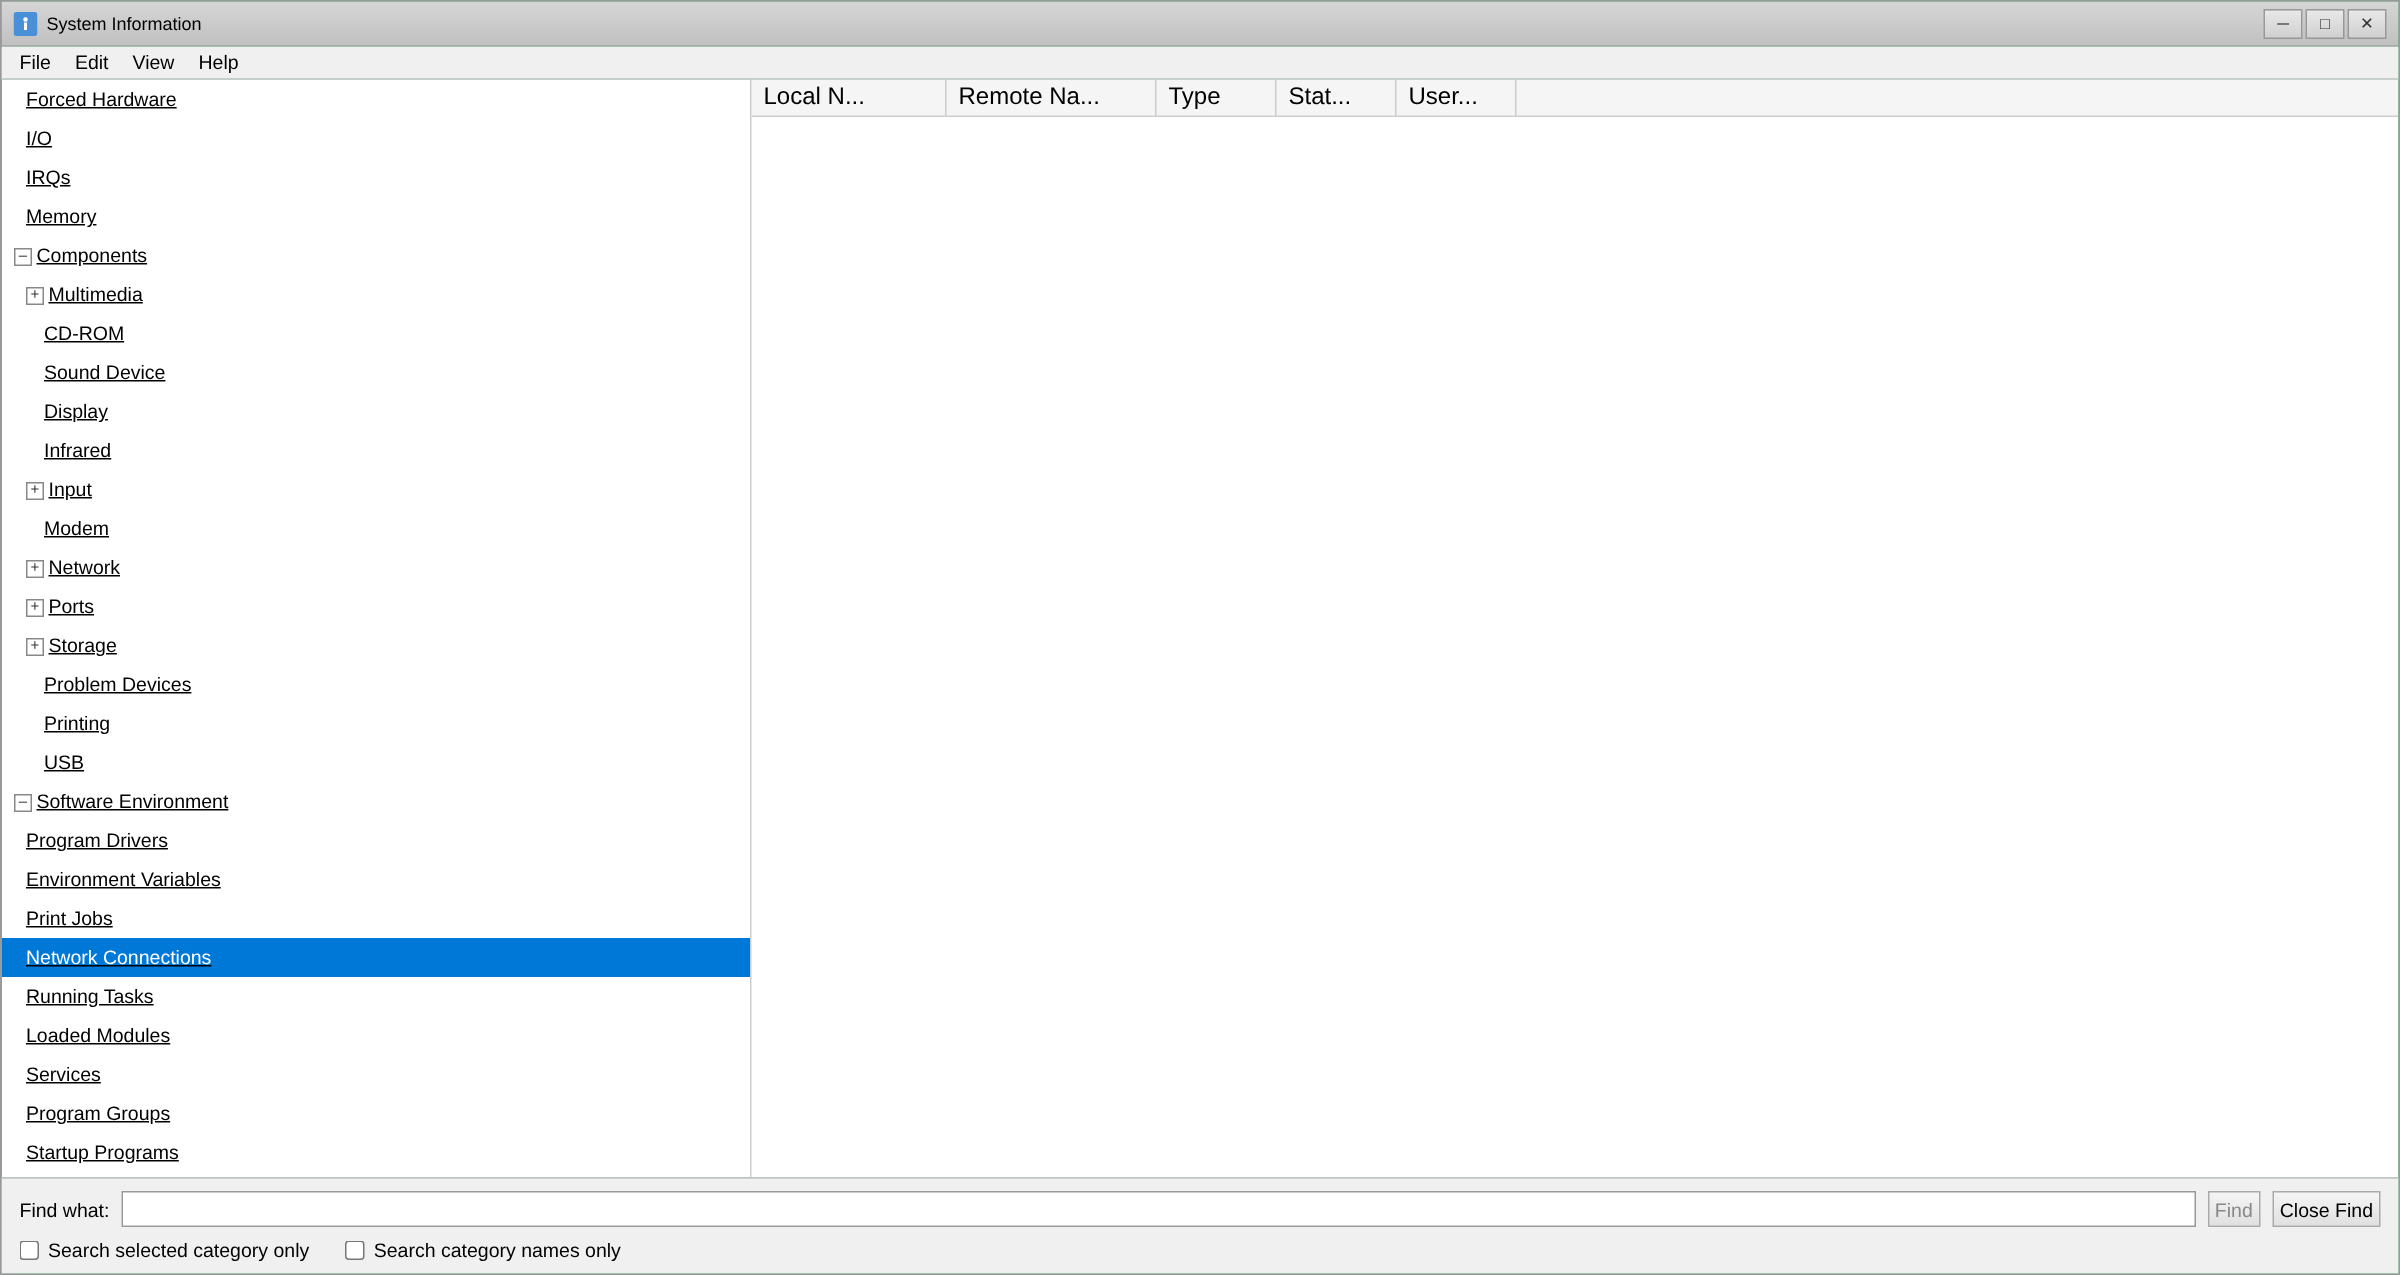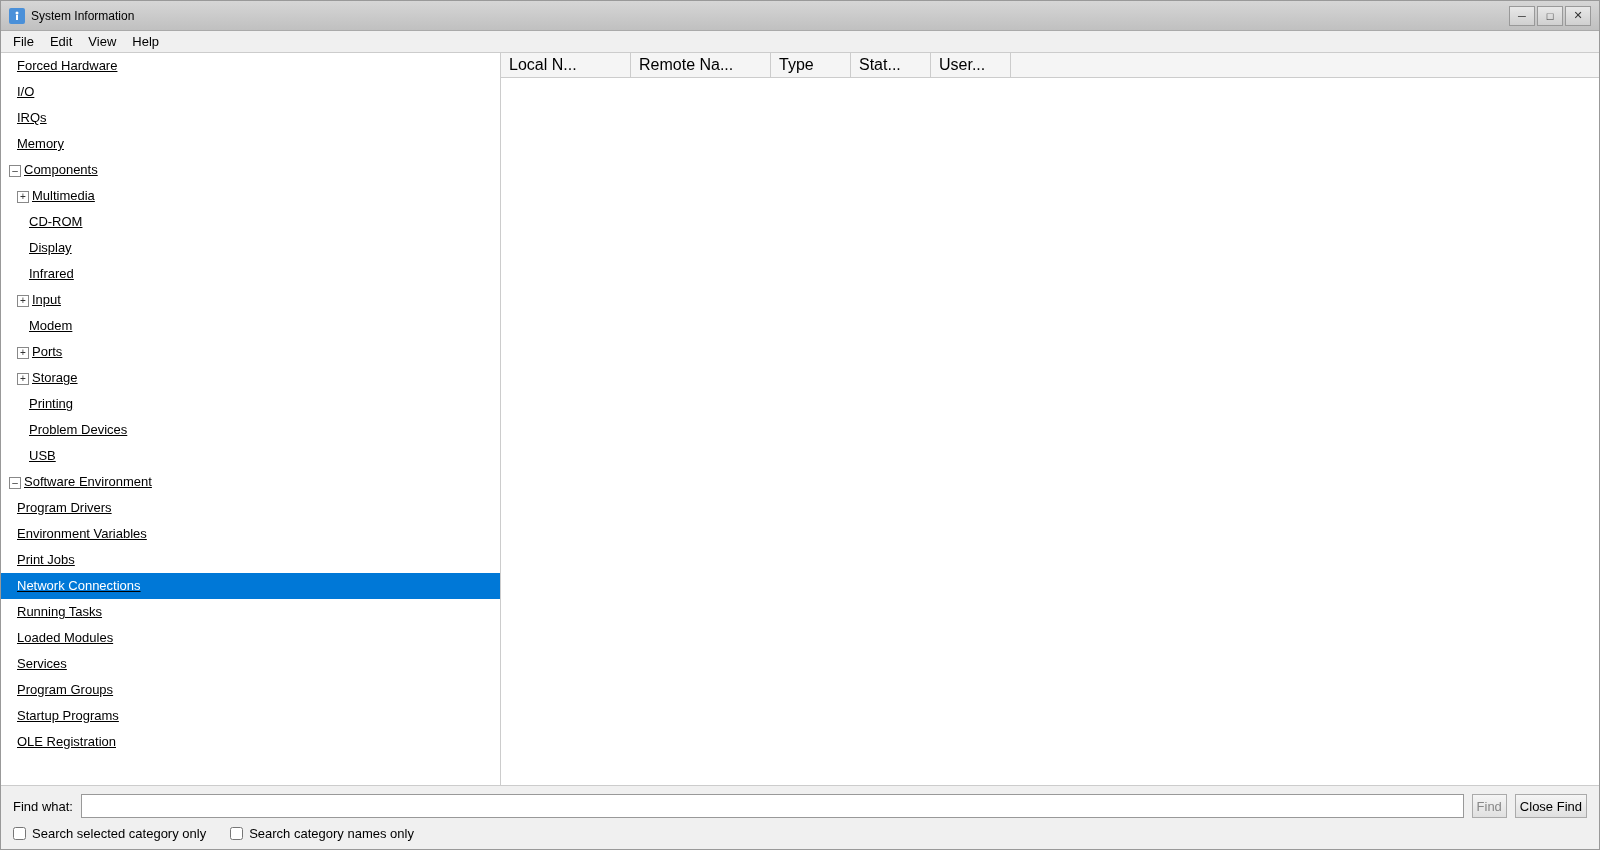--- a/index.html
+++ b/index.html
@@ -243,28 +243,30 @@
     <div class="left-pane">
       <div class="tree-content">
 
       <div class="tree-item indent1">Forced Hardware</div>
           <div class="tree-item indent1">I/O</div>
           <div class="tree-item indent1">IRQs</div>
           <div class="tree-item indent1">Memory</div>
           <div class="tree-item indent0"><span class="expand-icon">–</span>Components</div>
           <div class="tree-item indent1"><span class="expand-icon">+</span>Multimedia</div>
           <div class="tree-item indent2">CD-ROM</div>
+          <div class="tree-item indent2">Sound Device</div>
           <div class="tree-item indent2">Display</div>
           <div class="tree-item indent2">Infrared</div>
           <div class="tree-item indent1"><span class="expand-icon">+</span>Input</div>
           <div class="tree-item indent2">Modem</div>
+          <div class="tree-item indent1"><span class="expand-icon">+</span>Network</div>
           <div class="tree-item indent1"><span class="expand-icon">+</span>Ports</div>
           <div class="tree-item indent1"><span class="expand-icon">+</span>Storage</div>
+          <div class="tree-item indent2">Problem Devices</div>
           <div class="tree-item indent2">Printing</div>
-          <div class="tree-item indent2">Problem Devices</div>
           <div class="tree-item indent2">USB</div>
           <div class="tree-item indent0"><span class="expand-icon">–</span>Software Environment</div>
           <div class="tree-item indent1">Program Drivers</div>
           <div class="tree-item indent1">Environment Variables</div>
           <div class="tree-item indent1">Print Jobs</div>
           <div class="tree-item indent1 selected">Network Connections</div>
           <div class="tree-item indent1">Running Tasks</div>
           <div class="tree-item indent1">Loaded Modules</div>
           <div class="tree-item indent1">Services</div>
           <div class="tree-item indent1">Program Groups</div>

